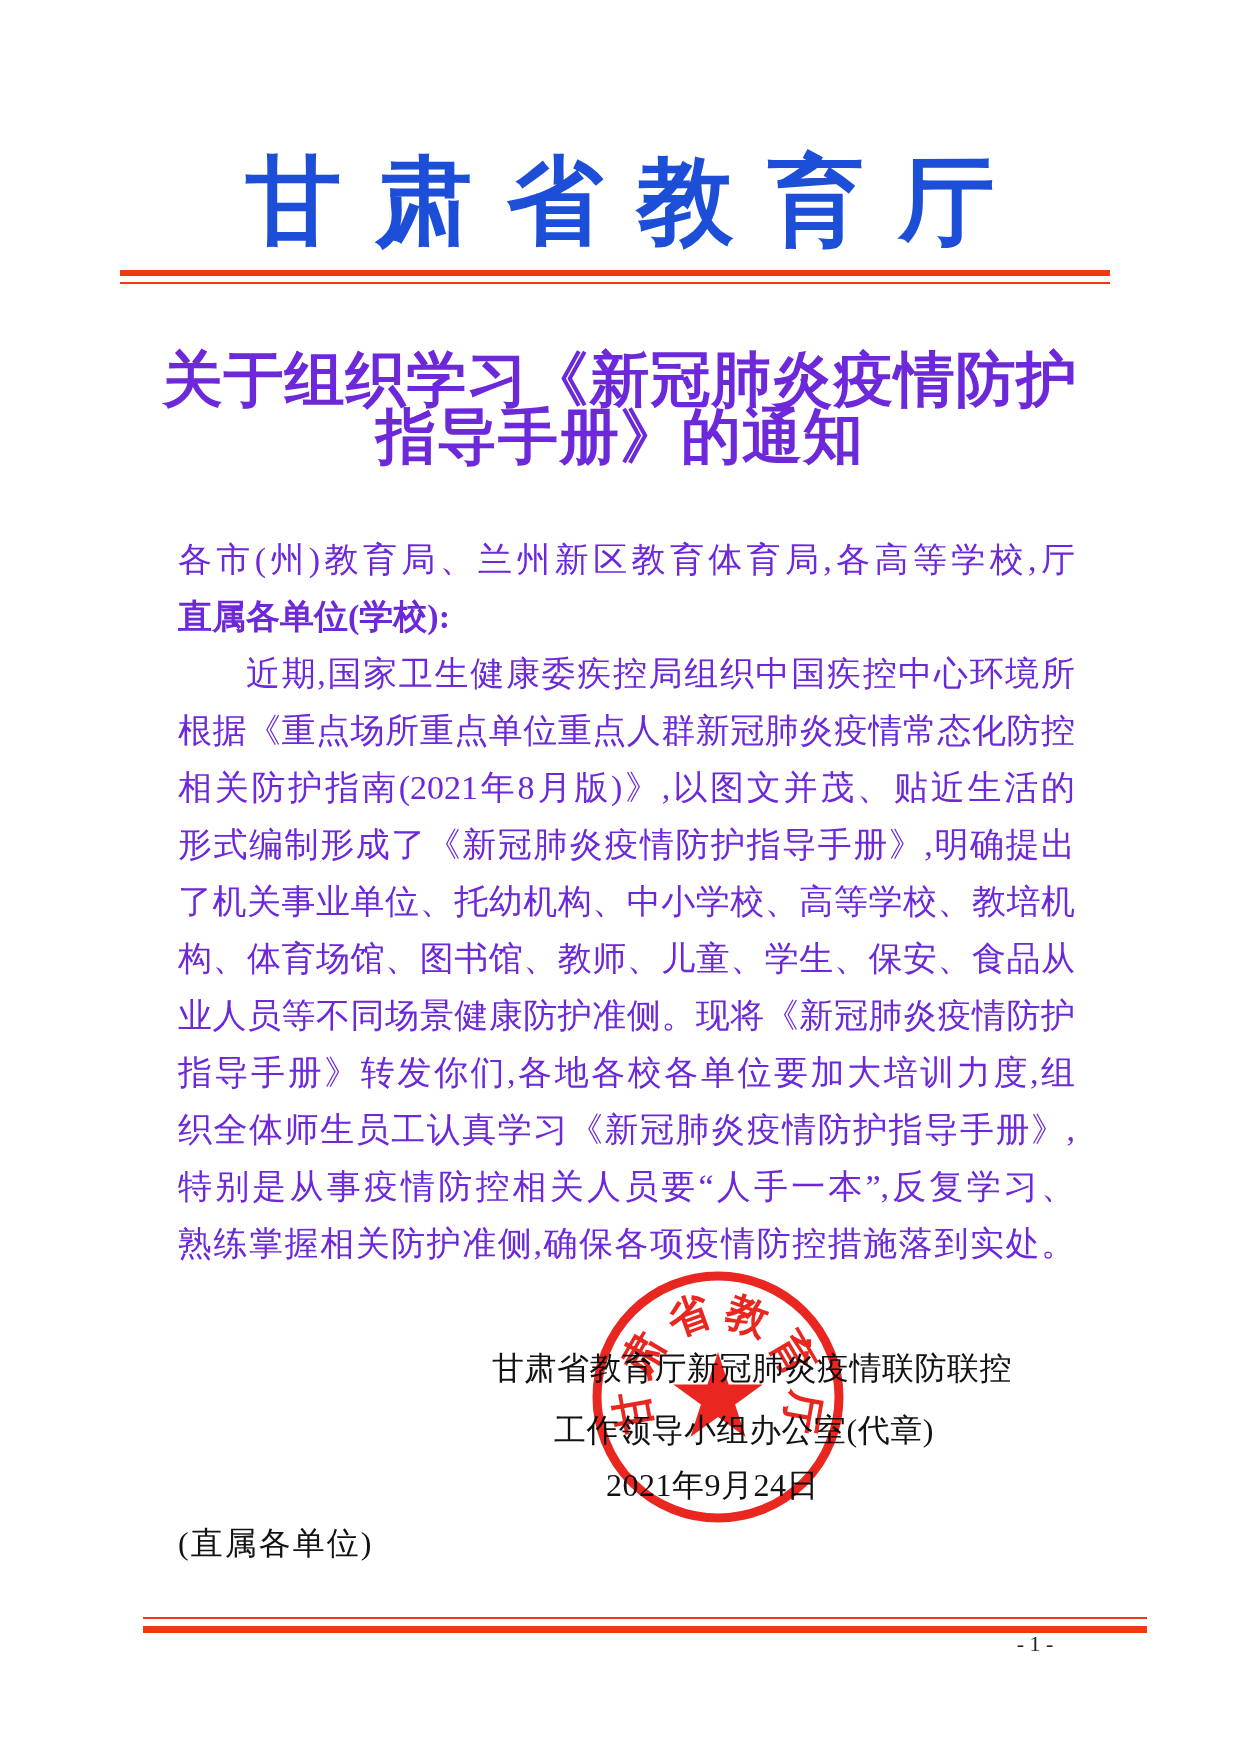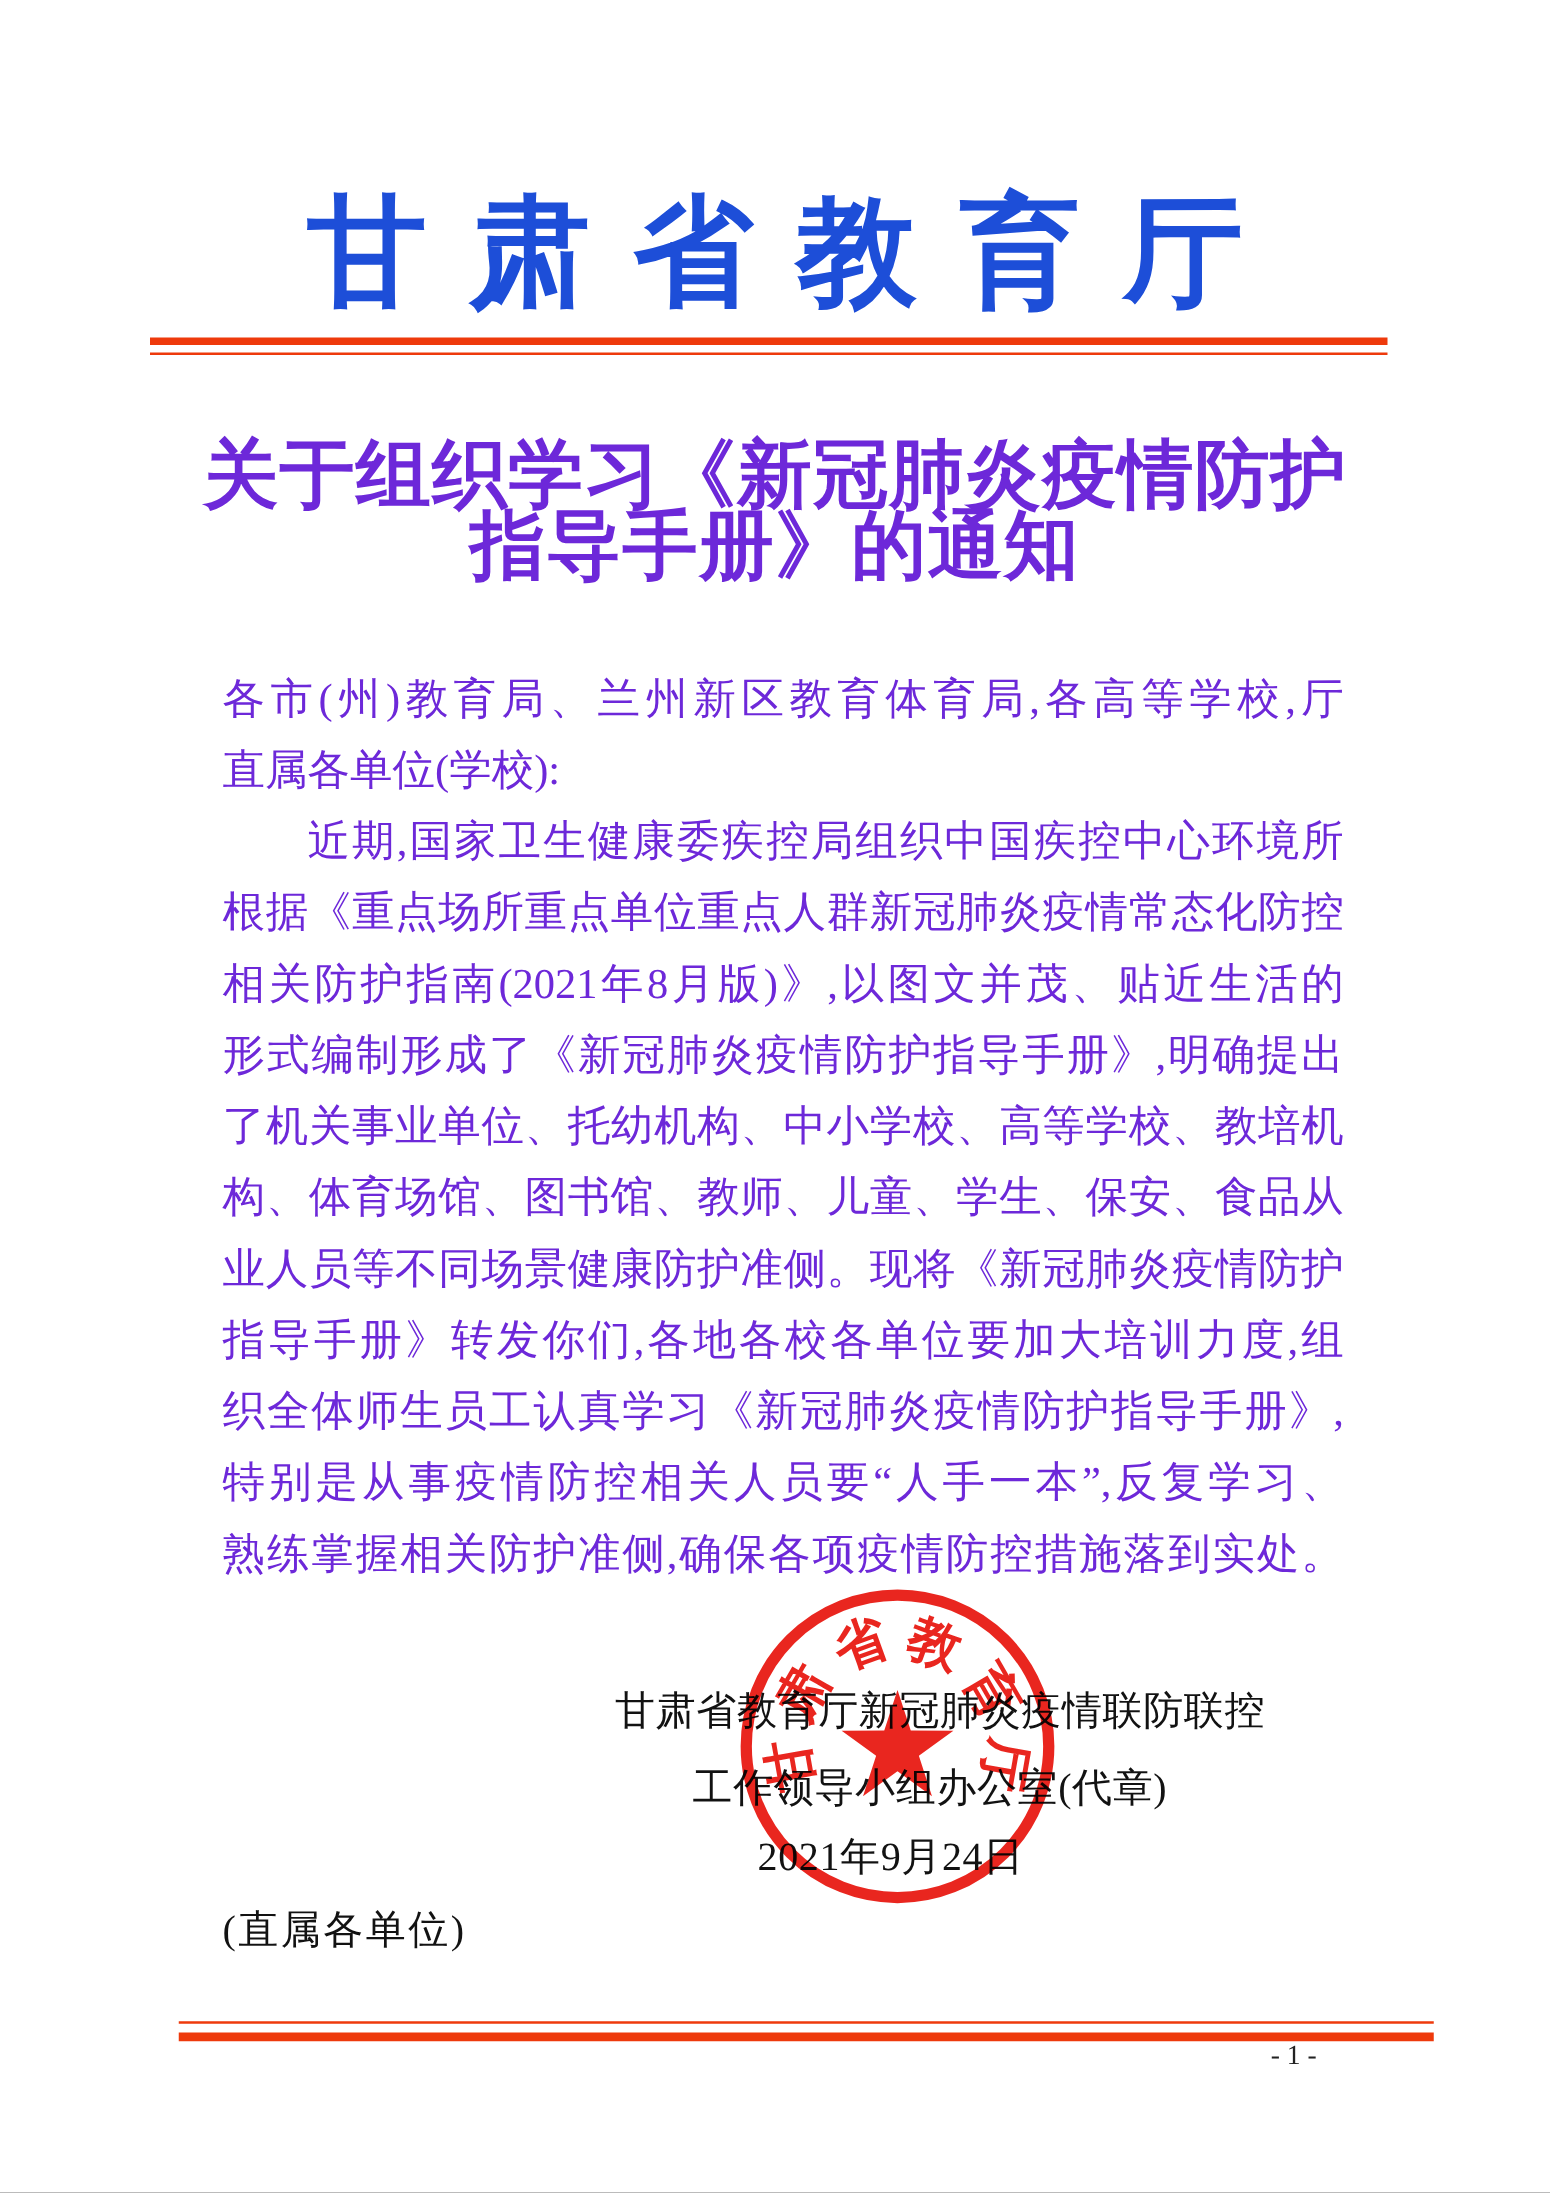--- a/index.html
+++ b/index.html
@@ -37,21 +37,21 @@
   .body-block{
     position:absolute;left:178px;top:531px;width:897px;
     color:#6d28d9;
     font-size:34px;
   }
   .bline{
     height:57px;line-height:57px;
     text-align:justify;text-align-last:justify;
     white-space:nowrap;
   }
-  .bline.noJustify{text-align:left;text-align-last:left;}
+  .bline.noJustify{text-align:left;text-align-last:left;font-weight:bold;}
   .bline.indent{text-indent:68px;}
   
   .sig{
     position:absolute;color:#121212;
     font-size:32px;line-height:42px;white-space:nowrap;
     letter-spacing:0.5px;
   }
   .sig1{left:492px;top:1347px;}
   .sig2{left:554px;top:1409px;}
   .sig-date{left:606px;top:1464px;}

